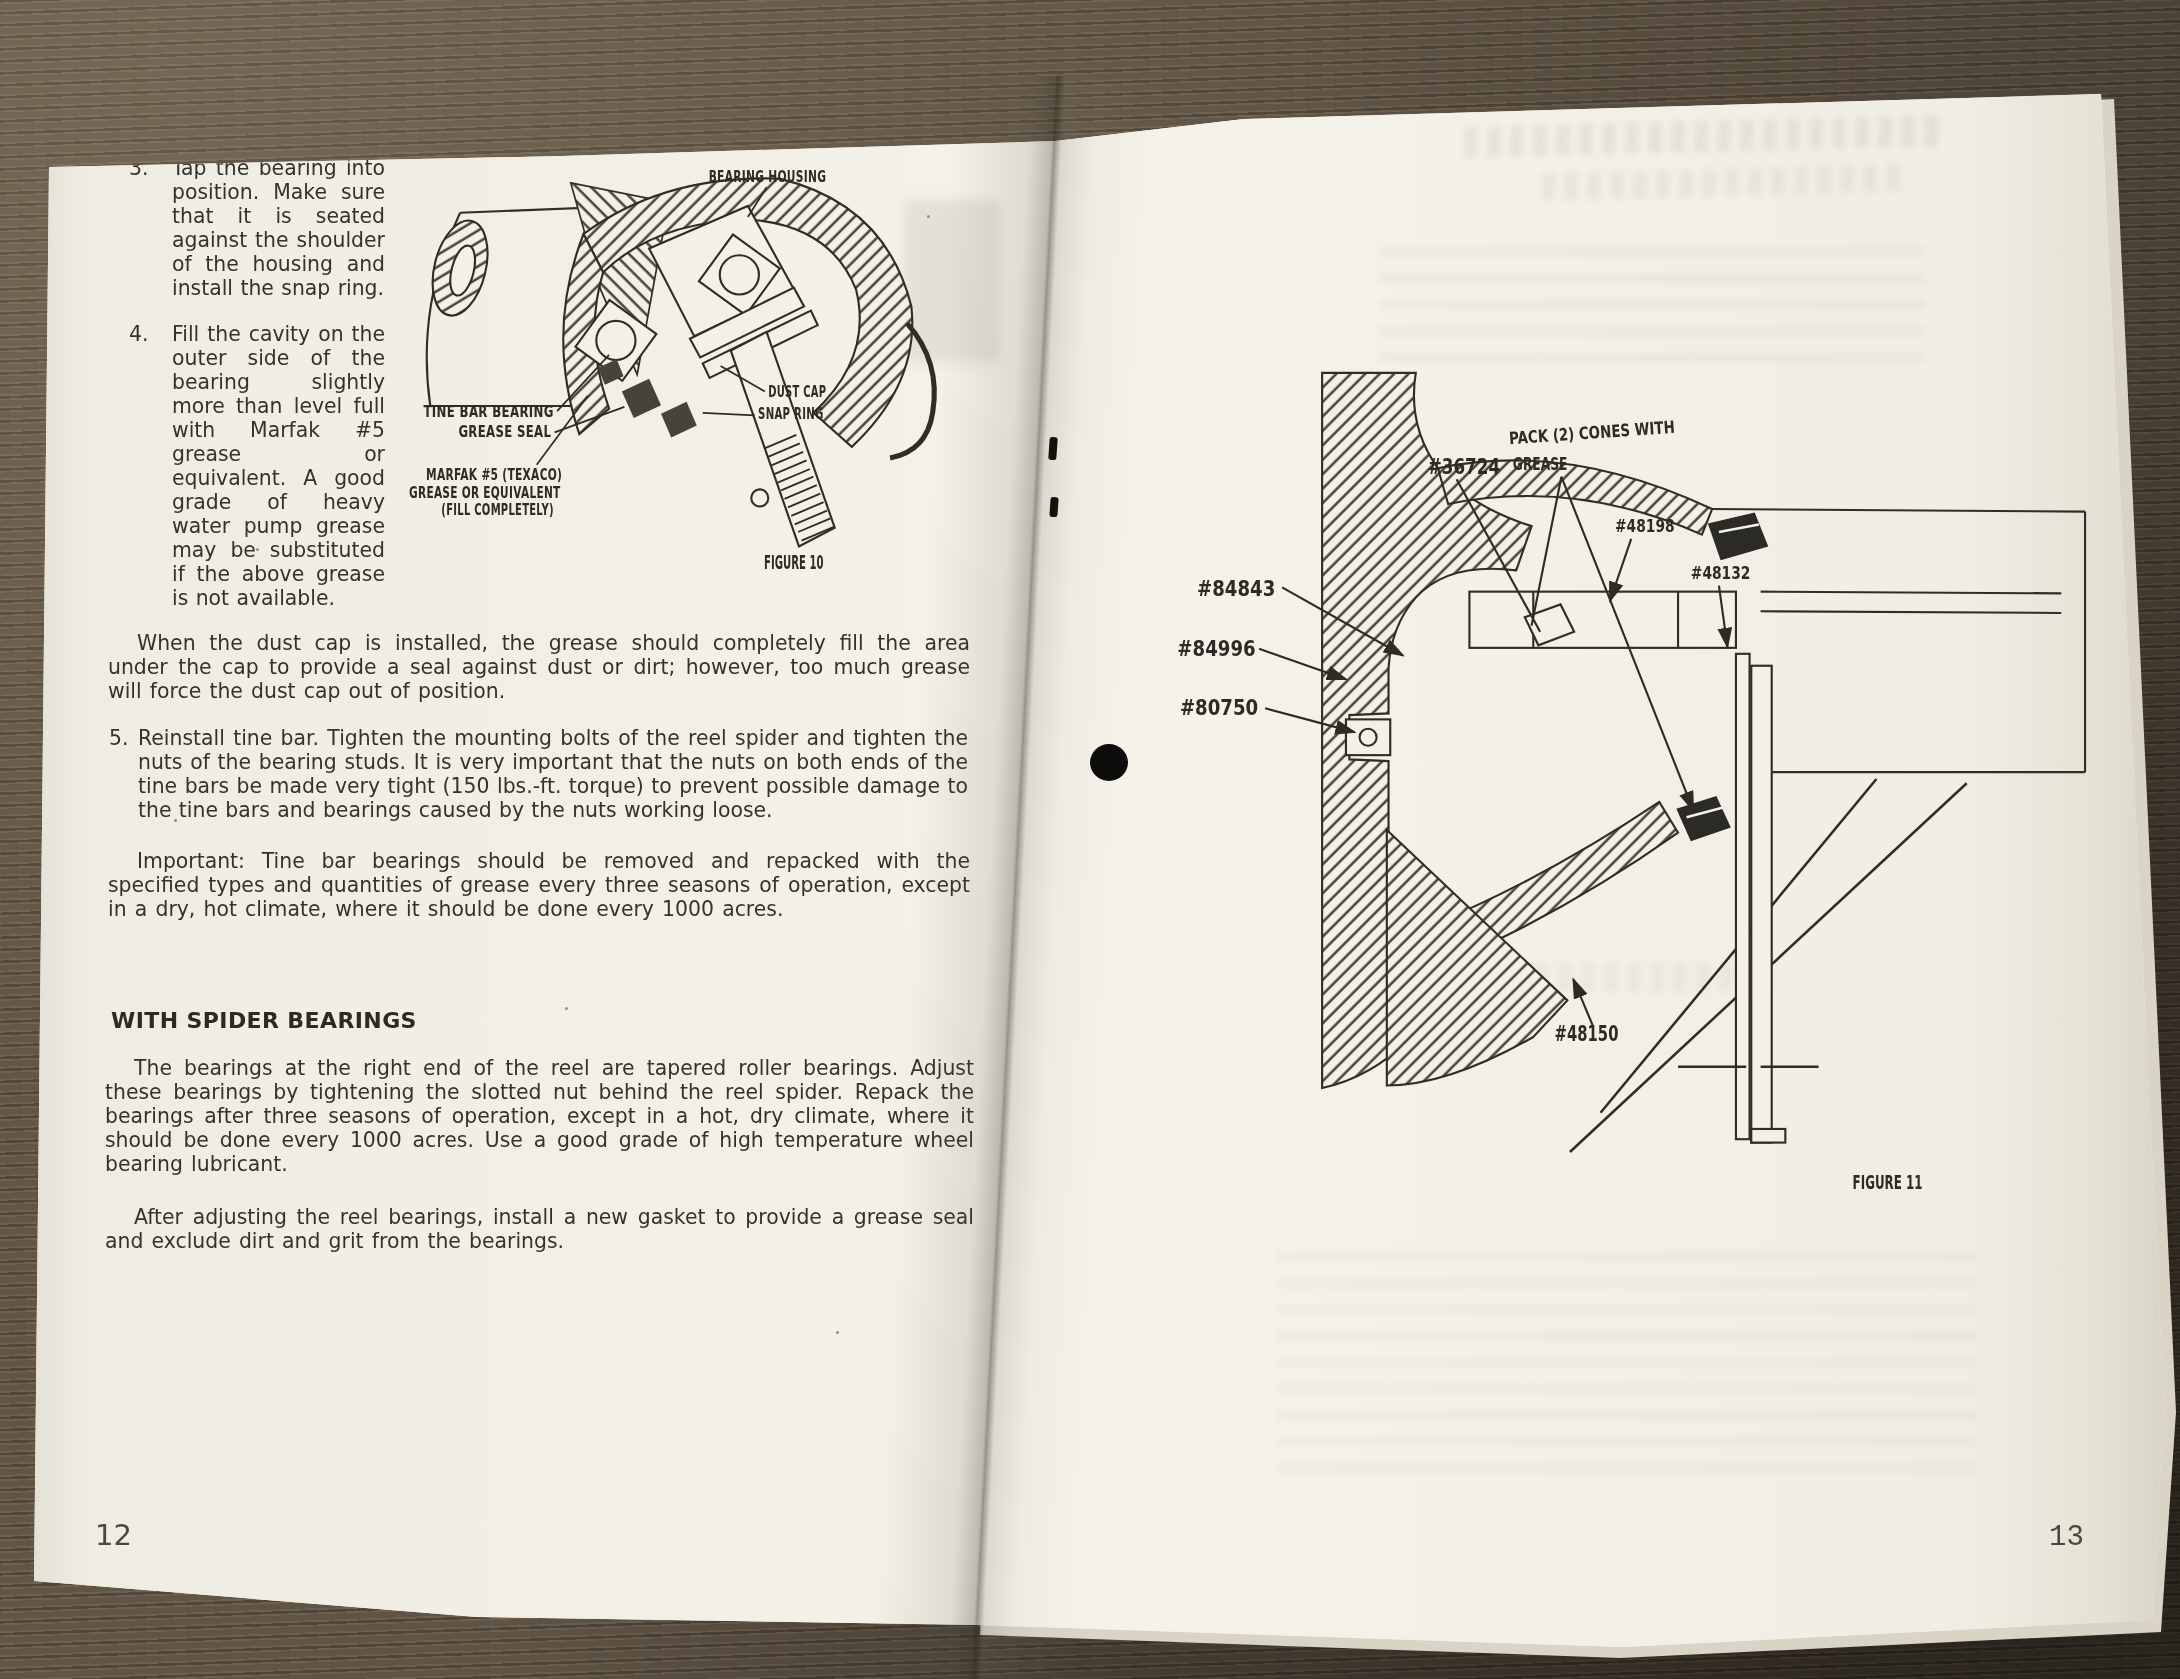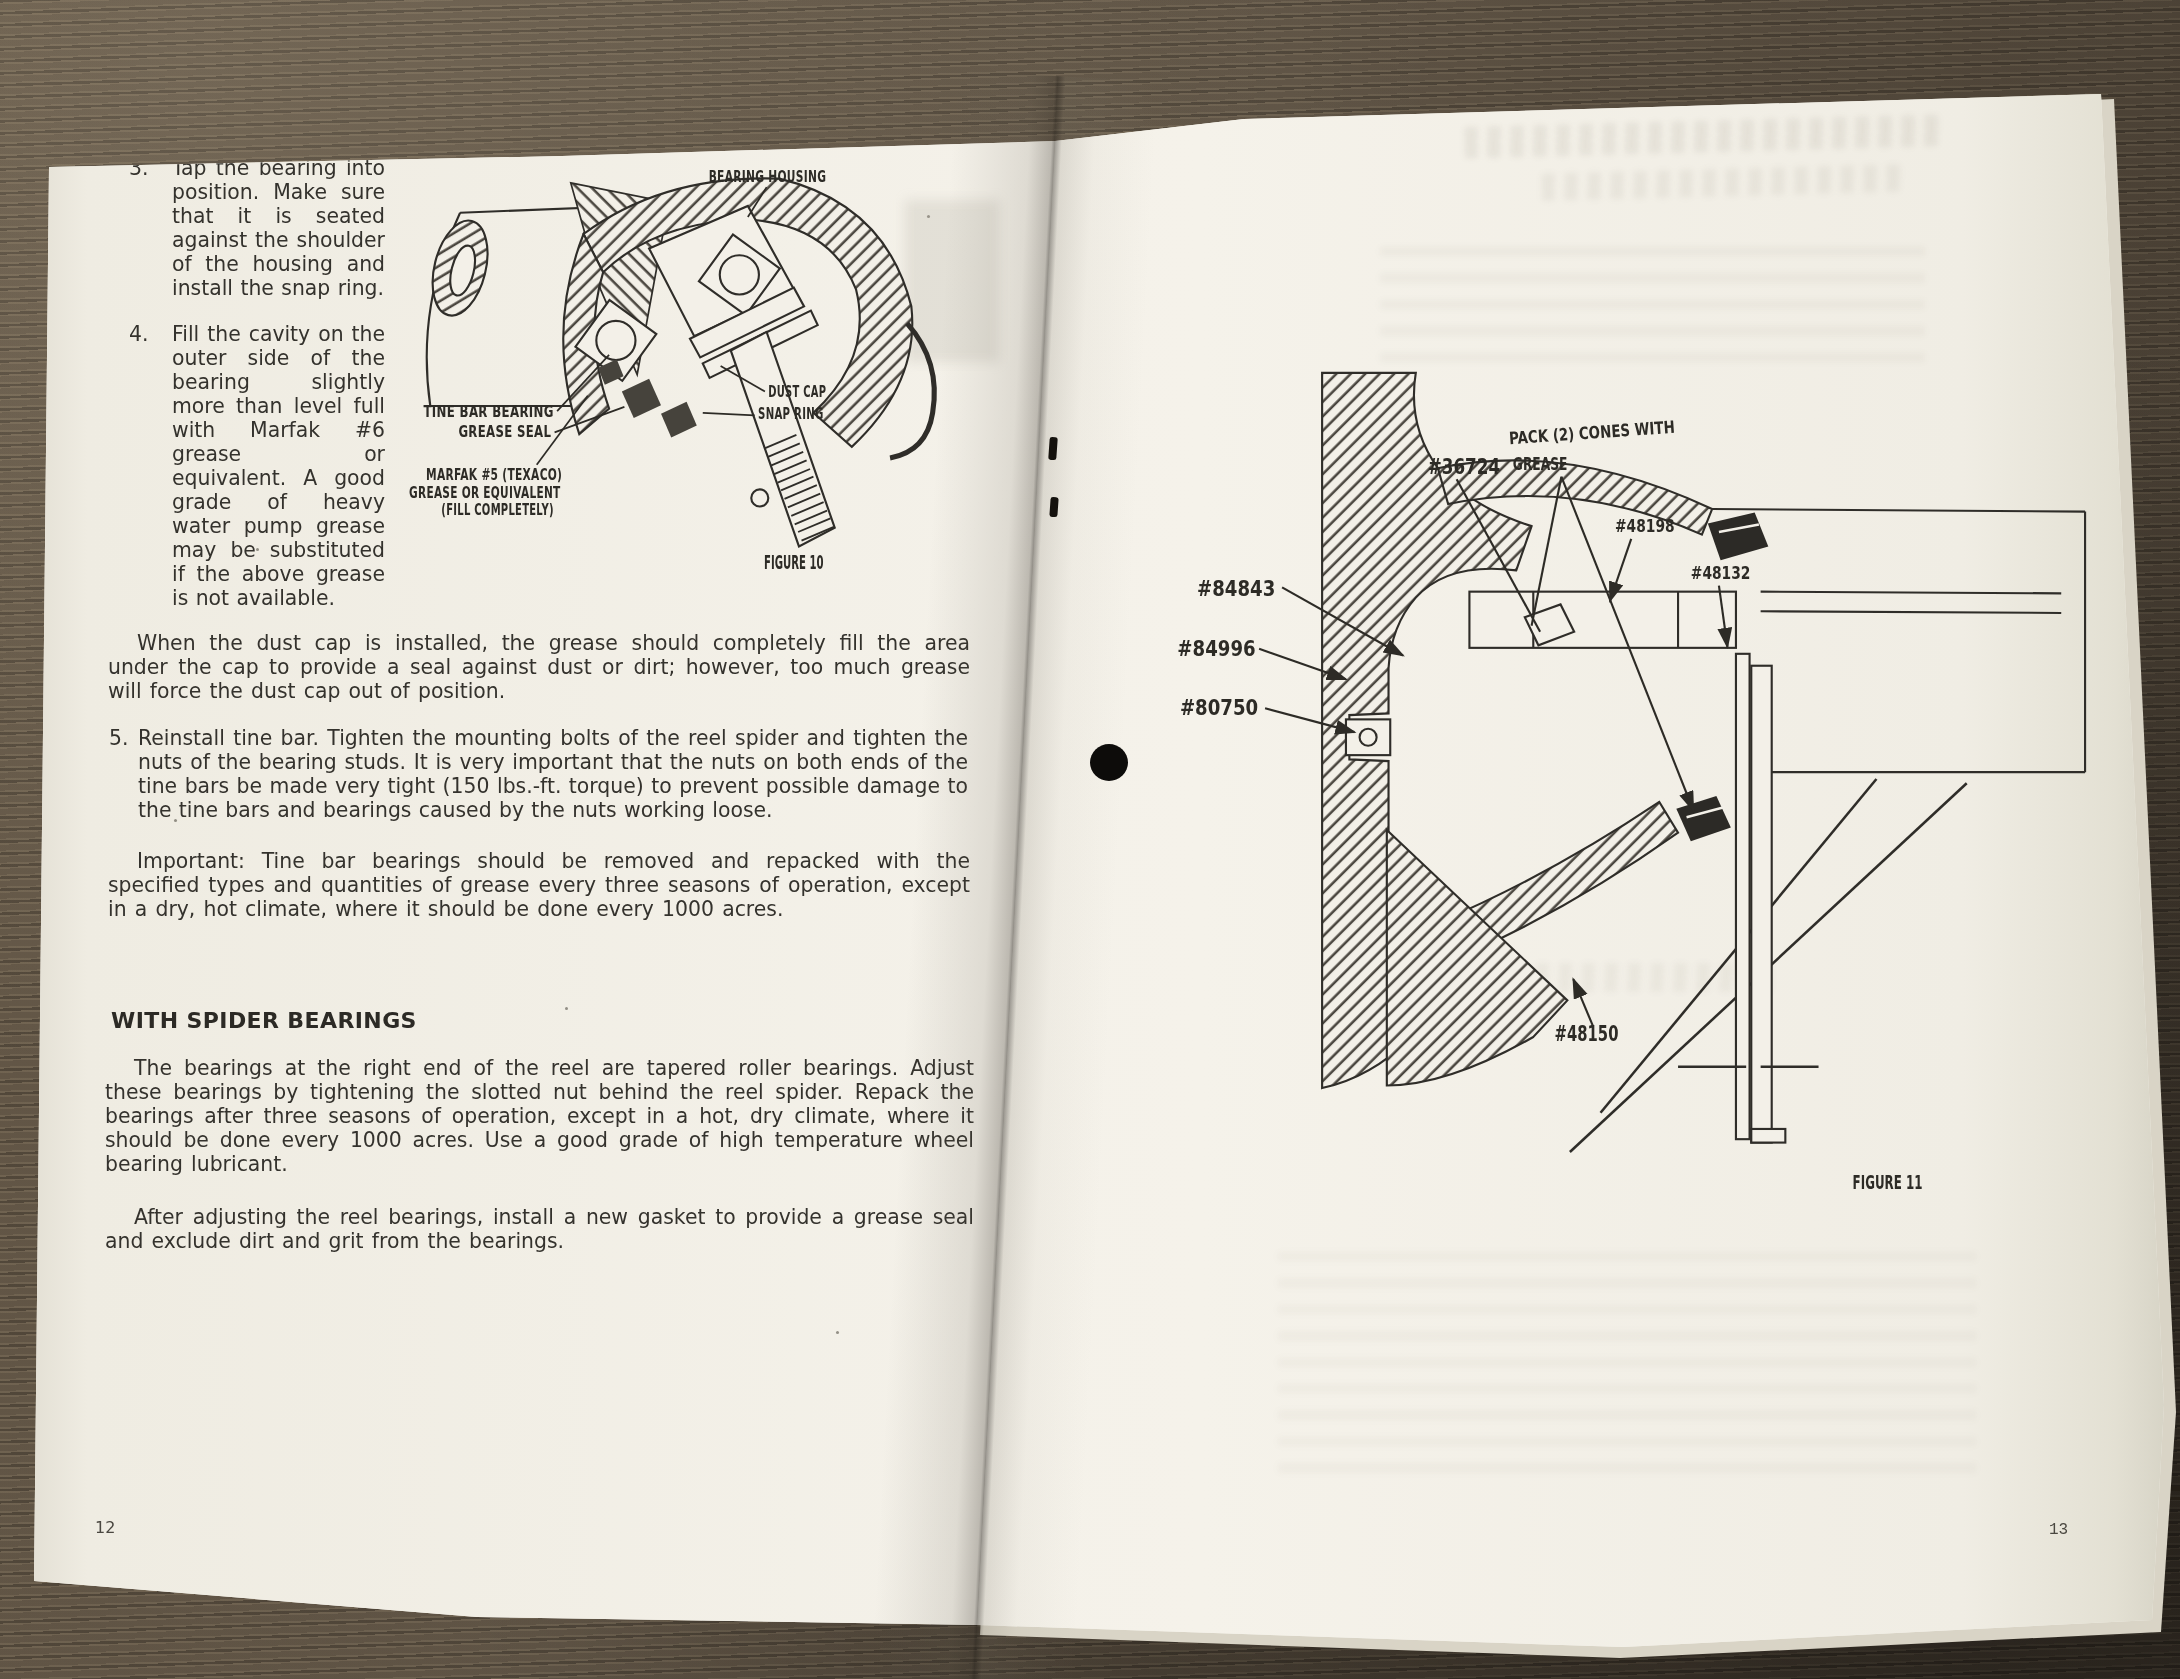--- a/index.html
+++ b/index.html
@@ -34,21 +34,21 @@
   .ghost{position:absolute;filter:blur(3.4px);}
   .ghost.rows{background:repeating-linear-gradient(92deg,rgba(112,102,86,.16) 0 12.8px,transparent 12.8px 23px);}
   .ghost.block{background:repeating-linear-gradient(180deg,rgba(112,102,86,.09) 0 9.4px,transparent 9.4px 26.4px);}
   
   .t{position:absolute;color:#34322d;font-size:20.4px;line-height:24px;text-align:justify;word-spacing:1.7px;}
   .t .ind{display:inline-block;width:29px;}
   .item{position:absolute;color:#34322d;font-size:20.4px;line-height:24px;}
   .item .n{position:absolute;left:0;top:0;}
   .item .tx{display:block;text-align:justify;word-spacing:0.9px;}
   .heading{position:absolute;color:#2c2a25;font-size:22px;font-weight:bold;letter-spacing:0.4px;}
-  .pagenum{position:absolute;color:#4a4740;font-size:16px;}
+  .pagenum{position:absolute;color:#4a4740;font-size:29px;}
   svg{position:absolute;overflow:visible;}
   svg text{font-family:"DejaVu Sans",sans-serif;fill:#2d2b26;}
   .figlabel{font-size:19px;font-weight:bold;letter-spacing:.5px;}
   .figcap{font-size:22px;font-weight:bold;}
   .pn{font-size:24px;font-weight:bold;}
   .pk{font-size:20px;font-weight:bold;}
 </style>
 </head>
 <body>
 
@@ -71,21 +71,21 @@
     <div class="speck" style="left:836px;top:1331px;"></div>
     <div class="shade" style="left:905px;top:200px;width:94px;height:162px;"></div>
 
     <div class="item" style="left:129px;top:156px;width:256px;">
       <span class="n">3.</span>
       <span class="tx" style="padding-left:43px;">Tap the bearing into position. Make sure that it is seated against the shoulder of the housing and install the snap ring.</span>
     </div>
 
     <div class="item" style="left:129px;top:322px;width:256px;">
       <span class="n">4.</span>
-      <span class="tx" style="padding-left:43px;">Fill the cavity on the outer side of the bearing slightly more than level full with Marfak #6 grease or equivalent. A good grade of heavy water pump grease may be substituted if the above grease is not available.</span>
+      <span class="tx" style="padding-left:43px;">Fill the cavity on the outer side of the bearing slightly more than level full with Marfak #5 grease or equivalent. A good grade of heavy water pump grease may be substituted if the above grease is not available.</span>
     </div>
 
     <svg style="left:409px;top:153px;" width="596" height="460" viewBox="0 0 700 540">
       <defs>
         <pattern id="h1" width="12" height="12" patternUnits="userSpaceOnUse" patternTransform="rotate(45)">
           <rect width="12" height="12" fill="#f3f0e8"></rect>
             <line x1="3" y1="0" x2="3" y2="12" stroke="#4a463f" stroke-width="3"></line>
         </pattern>
         <pattern id="h2" width="12" height="12" patternUnits="userSpaceOnUse" patternTransform="rotate(-45)">
           <rect width="12" height="12" fill="#f3f0e8"></rect>

